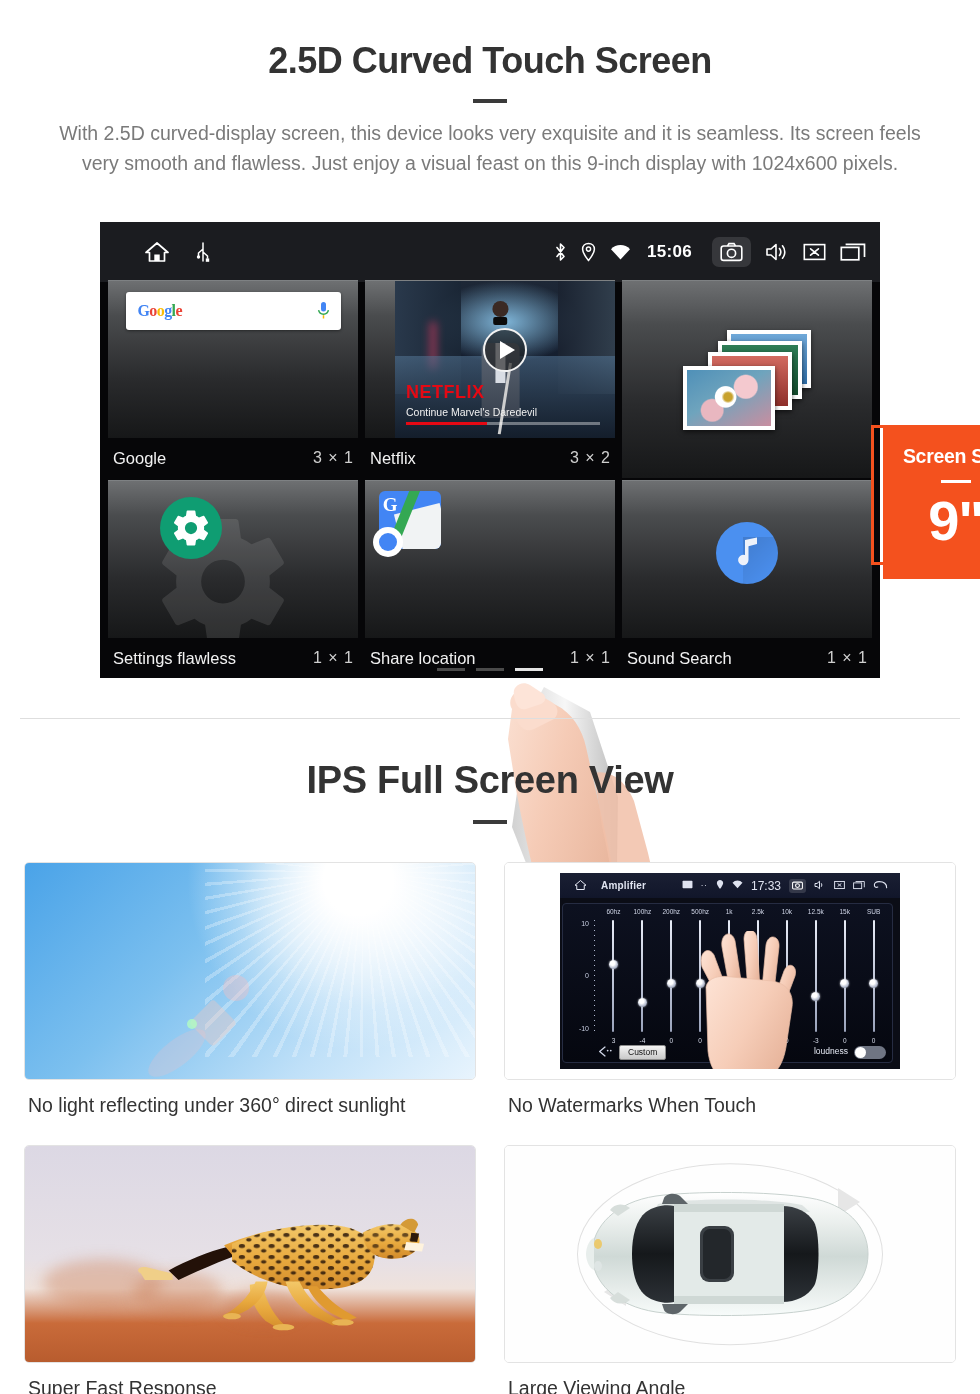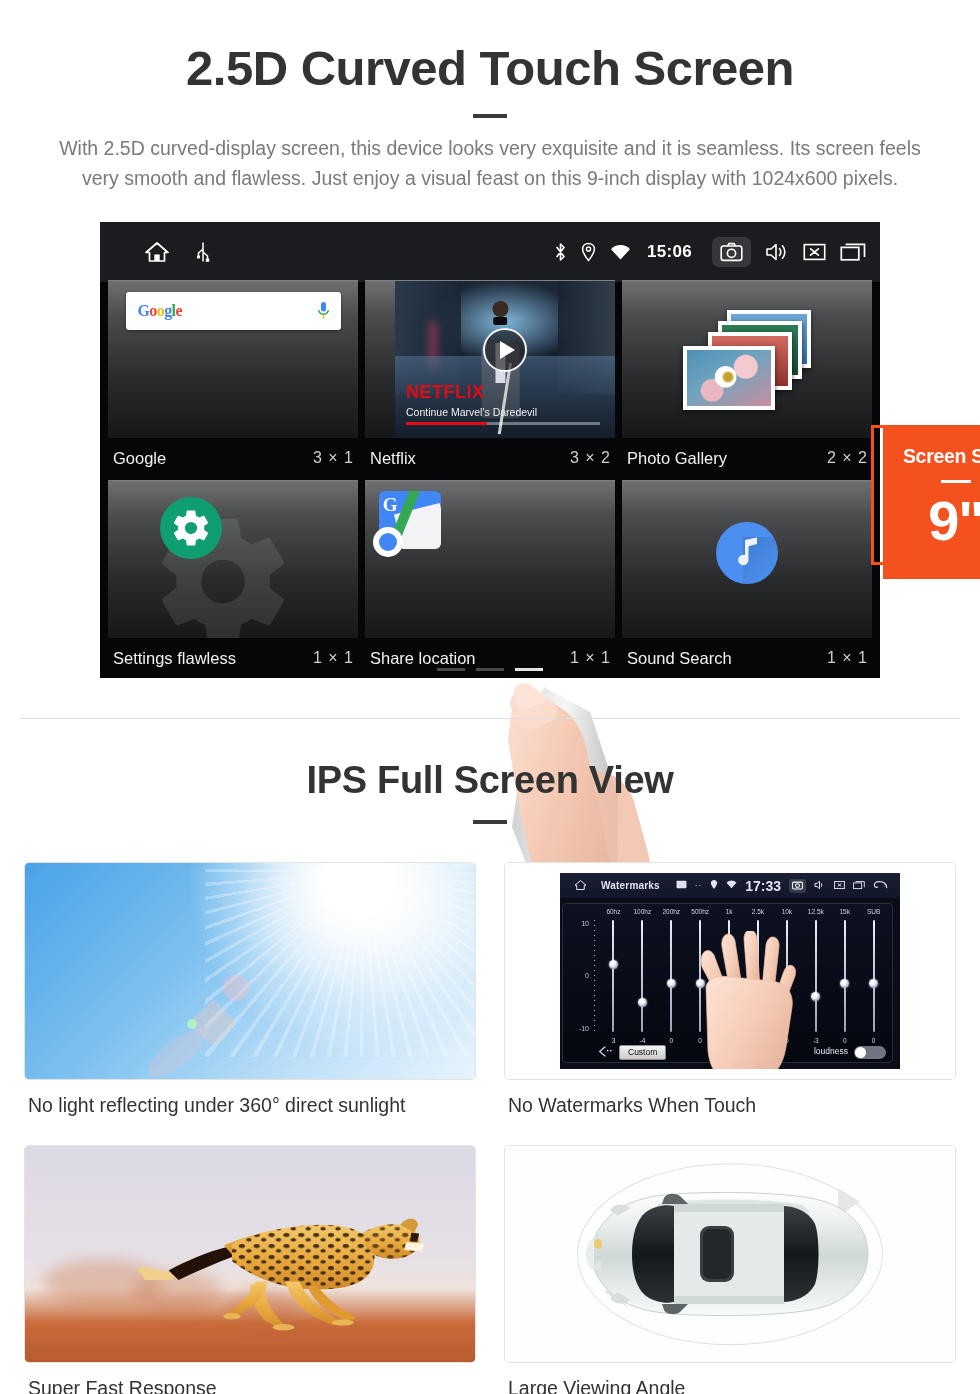--- a/index.html
+++ b/index.html
@@ -9,21 +9,21 @@
     font-family: "Liberation Sans", sans-serif;
     -webkit-font-smoothing: antialiased;
   }
   body { width: 980px; height: 1394px; position: relative; overflow: hidden; }
 
   
   .section-one { position: relative; width: 980px; height: 718px; }
 
   .title-main {
     text-align: center;
-    font-size: 49px;
+    font-size: 36px;
     font-weight: bold;
     color: #333333;
     letter-spacing: -0.5px;
     padding-top: 40px;
     line-height: 1.15;
   }
   .title-rule {
     width: 34px; height: 4px; background: #3a3a3a;
     margin: 18px auto 0;
   }
@@ -237,21 +237,21 @@
   .f2 { left:38%; top:66%; width: 34px; height: 34px; background: rgba(255,200,185,.32); transform: rotate(45deg); border-radius: 4px;}
   .f3 { left:36%; top:72%; width: 10px; height: 10px; background: rgba(180,255,190,.75);}
   .f4 { left:26%; top:82%; width: 70px; height: 26px; background: rgba(255,190,190,.22); transform: rotate(-38deg);}
 
   
   .amp-outer { position:absolute; inset:0; background:#fff; display:flex; align-items:center; justify-content:center;}
   .amp { position:relative; width: 340px; height: 196px; background:#0b0d16; overflow:hidden; }
   .amp-top { height: 25px; background: linear-gradient(180deg,#1a1f33,#11162a); display:flex; align-items:center; color:#dfe3f0; font-size: 8.5px; }
   .amp-title { font-weight:bold; font-size: 10px; margin-left: 14px; letter-spacing:.2px;}
   .amp-icons { margin-left: auto; display:flex; align-items:center; gap: 8px; padding-right: 12px; }
-  .amp-clock { font-size: 14px; font-weight:bold;}
+  .amp-clock { font-size: 12px; font-weight:normal;}
   .amp-cam { background: rgba(255,255,255,.14); border-radius:3px; padding: 1px 3px; }
   .amp-body { position:absolute; left:0; right:0; top: 25px; bottom:0; display:flex; }
   .amp-side { width: 56px; padding-top: 6px; display:flex; flex-direction:column; align-items:center; gap: 4px;
     background: linear-gradient(180deg,#141829,#0b0e1a); }
   .amp-side-lab { font-size: 8.5px; color:#5b9ddb; }
   .amp-side-lab.dim { color:#9aa2b5; }
   .amp-eq { flex:1; margin: 5px 7px 6px 2px; background: linear-gradient(180deg,#0d1120,#05070f);
     border: 1px solid #262c42; border-radius: 4px; position:relative; }
   .eq-freqs { display:flex; position:absolute; left: 36px; right: 4px; top: 4px; }
   .eq-freqs span { flex:1; text-align:center; font-size: 6.5px; color:#cfd5e6; }
@@ -422,24 +422,20 @@
                   <div></div>
                 </div>
               <div class="ph ph3">
                   <div></div>
                 </div>
               <div class="ph ph4">
                   <div></div>
                 </div>
             </div>
           </div>
-          <div class="wlabelrow">
-            <span>Photo Gallery</span>
-            <span class="wsize">2 × 2</span>
-          </div>
         </div>
 
         <div class="wcell">
           <div class="wpreview">
             <div class="set-ghost">
               <svg width="150" height="150" viewBox="0 0 24 24">
                   <path fill="#fff" d="M19.43 12.98c.04-.32.07-.64.07-.98s-.03-.66-.07-.98l2.11-1.65a.5.5 0 0 0 .12-.64l-2-3.46a.5.5 0 0 0-.61-.22l-2.49 1a7.3 7.3 0 0 0-1.69-.98l-.38-2.65A.49.49 0 0 0 14 2h-4a.49.49 0 0 0-.49.42l-.38 2.65c-.61.25-1.17.59-1.69.98l-2.49-1a.5.5 0 0 0-.61.22l-2 3.46a.5.5 0 0 0 .12.64l2.11 1.65c-.04.32-.07.65-.07.98s.03.66.07.98l-2.11 1.65a.5.5 0 0 0-.12.64l2 3.46c.12.22.39.3.61.22l2.49-1c.52.4 1.08.73 1.69.98l.38 2.65c.04.24.25.42.49.42h4c.24 0 .45-.18.49-.42l.38-2.65c.61-.25 1.17-.59 1.69-.98l2.49 1c.23.09.49 0 .61-.22l2-3.46a.5.5 0 0 0-.12-.64l-2.11-1.65zM12 15.5A3.5 3.5 0 1 1 15.5 12 3.5 3.5 0 0 1 12 15.5z"></path>
                 </svg>
             </div>
             <div class="set-circle">
@@ -550,21 +546,21 @@
       <div class="gimg">
         <div class="amp-outer">
           <div class="amp">
 
             <div class="amp-top">
               <span style="margin-left:14px">
                 <svg width="13" height="12" viewBox="0 0 26 24">
                     <path d="M13 3 L24 12.5 h-3.5 V21 H5.5 V12.5 H2 Z" fill="none" stroke="#e6eaf5" stroke-width="2" stroke-linejoin="round"></path>
                   </svg>
               </span>
-              <span class="amp-title">Watermarks</span>
+              <span class="amp-title">Amplifier</span>
               <div class="amp-icons">
                 <span><svg width="11" height="9" viewBox="0 0 14 11">
                       <rect x="0.7" y="0.7" width="12.6" height="9.6" rx="1" fill="#dfe3f0"></rect>
                     </svg></span>
                 <span style="font-size:8px;letter-spacing:1px">··</span>
                 <span><svg width="8" height="11" viewBox="0 0 15 20">
                       <path d="M7.5 1.5C4 1.5 1.6 4 1.6 7.2c0 4.1 5.9 11.2 5.9 11.2s5.9-7.1 5.9-11.2C13.4 4 11 1.5 7.5 1.5z" fill="#dfe3f0"></path>
                     </svg></span>
                 <span><svg width="11" height="9" viewBox="0 0 21 17">
                       <path d="M10.5 15.5 L1 5.2 A13 13 0 0 1 20 5.2 Z" fill="#dfe3f0"></path>

